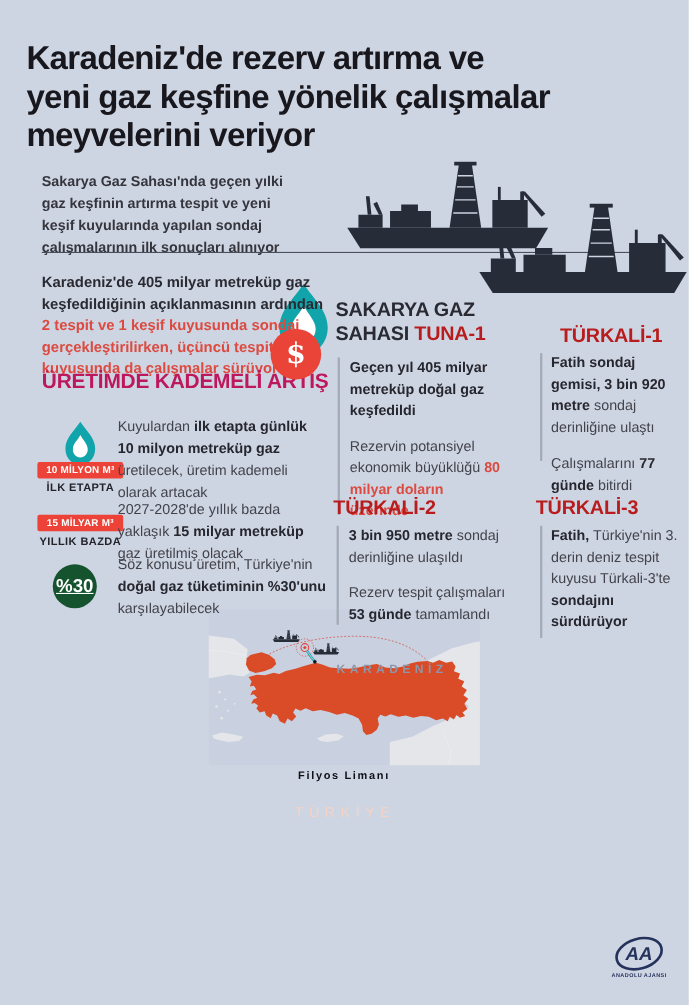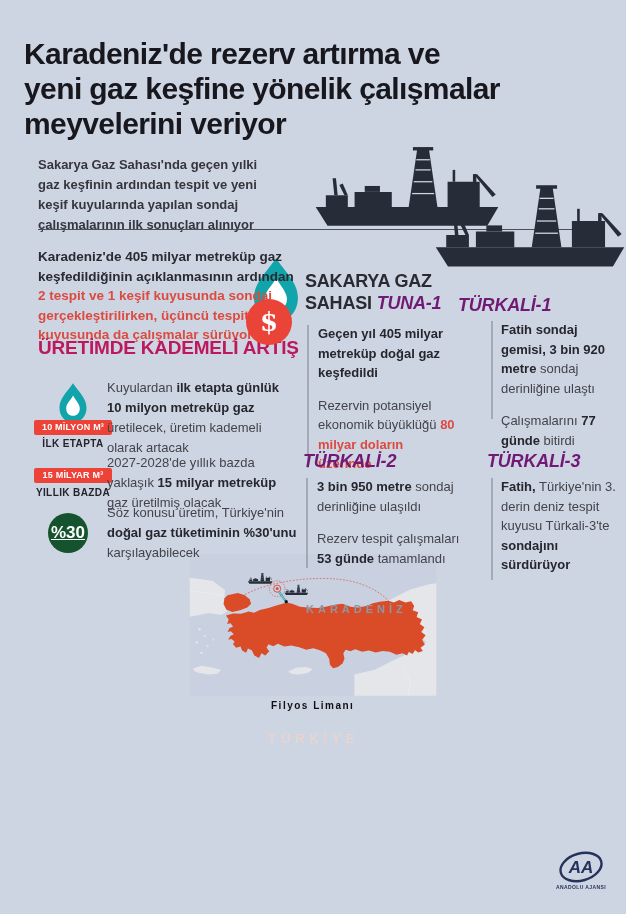--- a/index.html
+++ b/index.html
@@ -23,21 +23,21 @@
   .prod-text{width:190px;font-size:13px;line-height:20px;color:#43434b;}
   .prod-text b, .card b{color:#26262e;}
   .badge{width:78px;background:#ec4237;color:#fff;font-size:9px;font-weight:800;text-align:center;
          line-height:15px;border-radius:2px;letter-spacing:.2px;}
   .badge-caption{width:78px;text-align:center;font-size:10px;font-weight:800;color:#23232b;letter-spacing:.4px;}
   .pct-circle{width:40px;height:40px;border-radius:50%;background:#14532d;color:#fff;
               font-size:17px;font-weight:800;display:flex;align-items:center;justify-content:center;text-decoration:underline;}
 
   
   .card-title{font-size:18px;font-weight:800;color:#2a2a33;letter-spacing:-0.2px;line-height:22px;}
-  .card-title .accent{color:#701a75;font-style:italic;}
+  .card-title .accent{color:#b91c1c;}
   .card{font-size:13px;line-height:19.5px;color:#43434b;}
   .card .bullet{margin-bottom:13px;}
   .card .accent{color:#dc4a40;font-weight:700;}
   .rule-v{width:2px;background:#9aa1af;opacity:.85;}
 
   
   .dollar-circle{width:46px;height:46px;border-radius:50%;background:#ea4338;color:#fff;
                  display:flex;align-items:center;justify-content:center;
                  font-family:"DejaVu Serif",serif;font-size:26px;font-weight:700;z-index:3;}
 
@@ -135,21 +135,21 @@
     <use href="#drillship" transform="translate(147,602) scale(0.29)"></use>
     <use href="#drillship" transform="translate(240,632) scale(0.28)"></use>
   </svg>
 
   <div class="abs title">
     <div>Karadeniz'de rezerv artırma ve</div>
     <div>yeni gaz keşfine yönelik çalışmalar</div>
     <div>meyvelerini veriyor</div>
   </div>
 
-  <div class="abs intro">Sakarya Gaz Sahası'nda geçen yılki gaz keşfinin ardından tespit ve yeni keşif kuyularında yapılan sondaj çalışmalarının ilk sonuçları alınıyor</div>
+  <div class="abs intro">Sakarya Gaz Sahası'nda geçen yılki gaz keşfinin artırma tespit ve yeni keşif kuyularında yapılan sondaj çalışmalarının ilk sonuçları alınıyor</div>
   <div class="abs rule-h"></div>
 
   <svg class="abs z2" style="left:314px;top:146px;" width="186" height="85" viewBox="0 0 220 100">
     <use href="#drillship"></use>
   </svg>
   <svg class="abs z2" style="left:434px;top:184px;" width="192" height="88" viewBox="0 0 220 100">
     <use href="#drillship"></use>
   </svg>
 
   <div class="abs lead z3">
@@ -188,21 +188,21 @@
   <div class="abs card-title z3" style="left:305px;top:270px;">
     <div>SAKARYA GAZ</div>
     <div><span>SAHASI</span> <span class="accent">TUNA-1</span></div>
   </div>
   <div class="abs rule-v" style="left:307px;top:325px;height:143px;"></div>
   <div class="abs card z3" style="left:318px;top:324px;width:138px;">
     <div class="bullet"><b>Geçen yıl 405 milyar metreküp doğal gaz keşfedildi</b></div>
     <div class="bullet"><span>Rezervin potansiyel ekonomik büyüklüğü </span><span class="accent">80 milyar doların üzerinde</span></div>
   </div>
 
-  <div class="abs card-title z3" style="left:458px;top:294px;">
+  <div class="abs card-title z3" style="left:509px;top:294px;">
     <span class="accent">TÜRKALİ-1</span>
   </div>
   <div class="abs rule-v" style="left:491px;top:321px;height:98px;"></div>
   <div class="abs card z3" style="left:501px;top:320px;width:122px;">
     <div class="bullet"><b>Fatih sondaj gemisi, 3 bin 920 metre</b><span> sondaj derinliğine ulaştı</span></div>
     <div class="bullet"><span>Çalışmalarını </span><b>77 günde</b><span> bitirdi</span></div>
   </div>
 
   <div class="abs card-title z3" style="left:303px;top:450px;text-align:right;">
     <span class="accent">TÜRKALİ-2</span>

